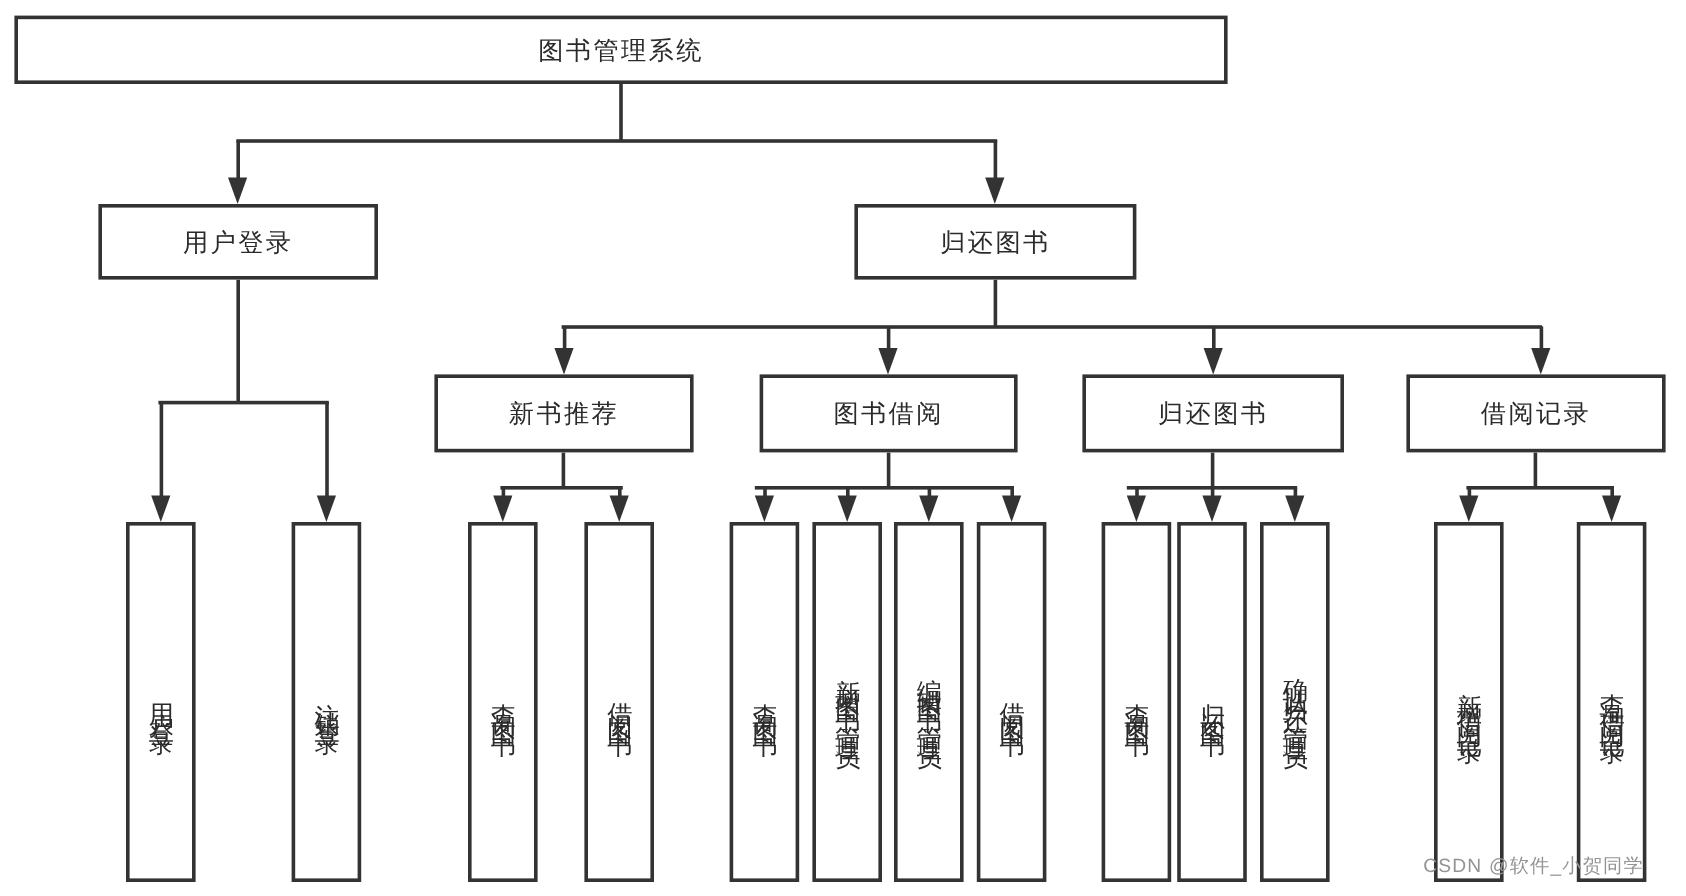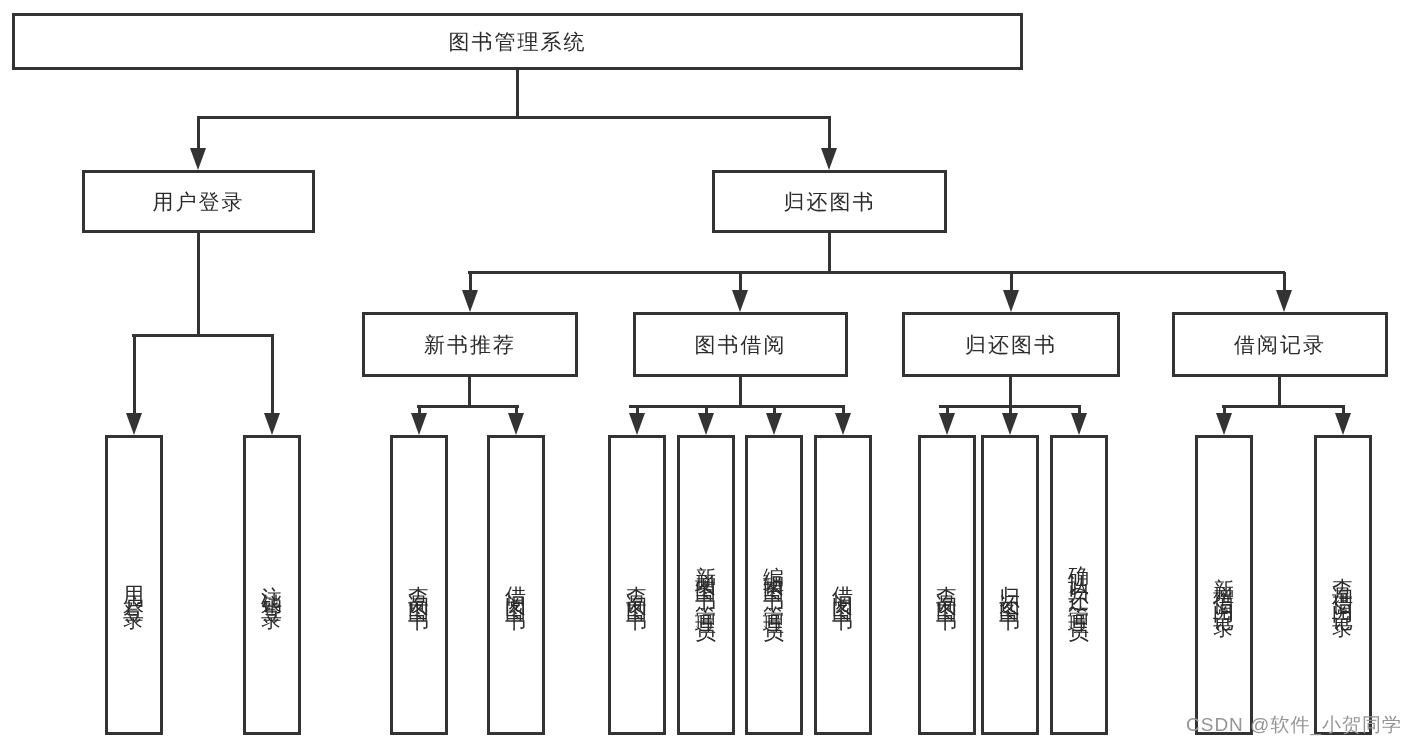--- a/index.html
+++ b/index.html
@@ -68,21 +68,21 @@
     left: 0; bottom: 0;
     width: 0; height: 0;
     border-left: 8px solid transparent;
     border-right: 8px solid transparent;
     border-top: 22px solid var(--line);
   }
   
   .watermark {
     position: absolute;
     left: 1186px; top: 712px;
-    font-size: 19px;
+    font-size: 16px;
     letter-spacing: 1px;
     color: var(--watermark);
     z-index: 5;
     white-space: nowrap;
   }
 </style>
 </head>
 <body>
 
 <div class="canvas">

